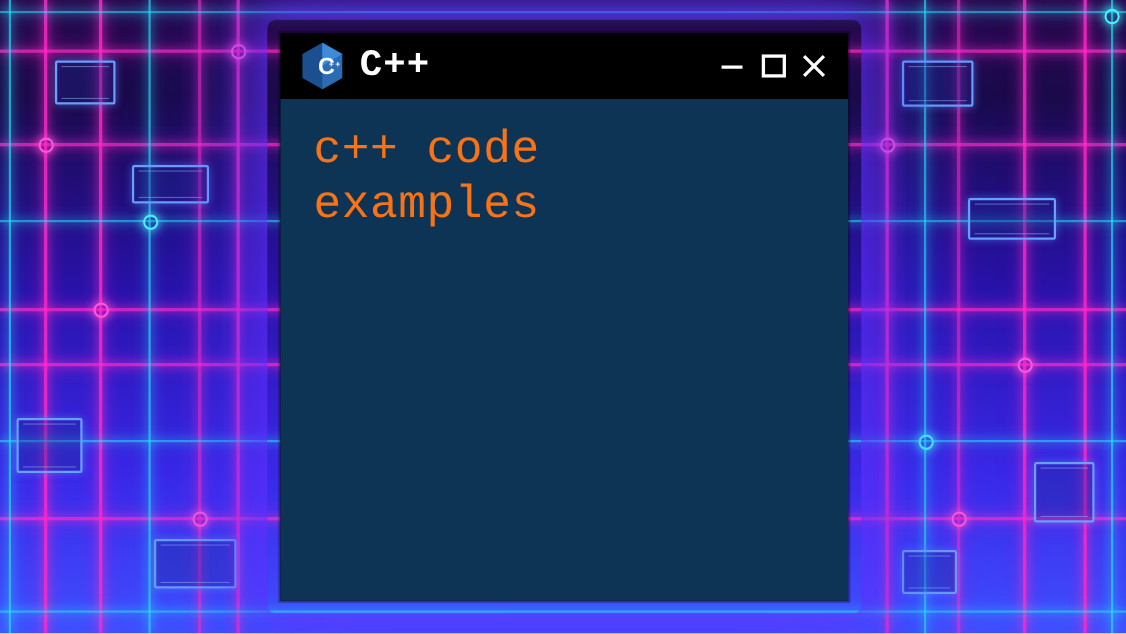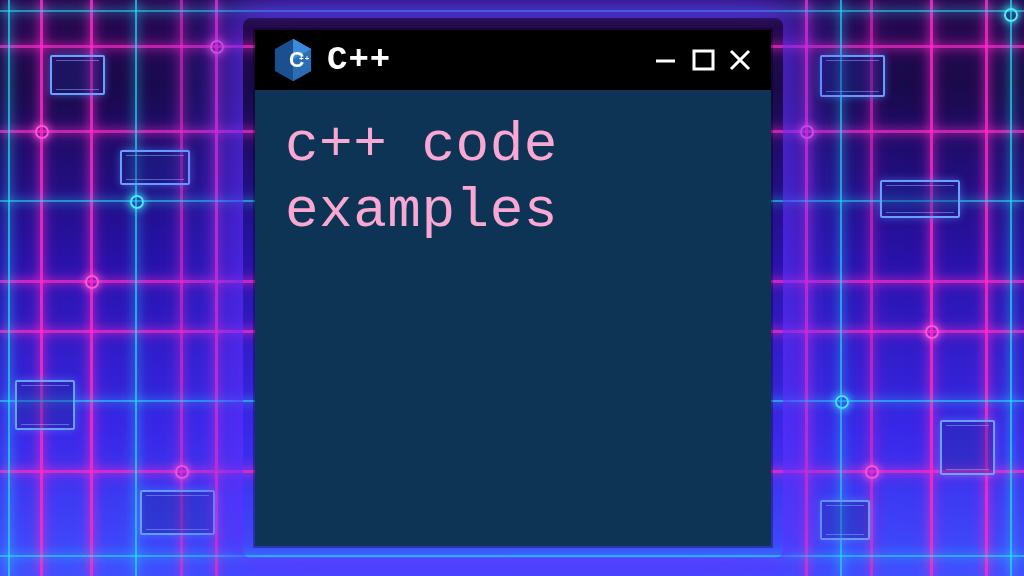--- a/index.html
+++ b/index.html
@@ -174,22 +174,22 @@
     }
     .ctrl svg { display: block; }
 
     .content {
       flex: 1;
       background: #0d3454;
       padding: 22px 30px;
     }
 
     .content-text {
-      color: #f9a8d4;
-      font-size: 56px;
+      color: #f97316;
+      font-size: 42px;
       line-height: 1.18;
       font-family: 'Consolas', 'Courier New', monospace;
       letter-spacing: 0.5px;
       white-space: pre-line;
     }
   </style>
 </head>
 <body>
 
 <div class="background">

